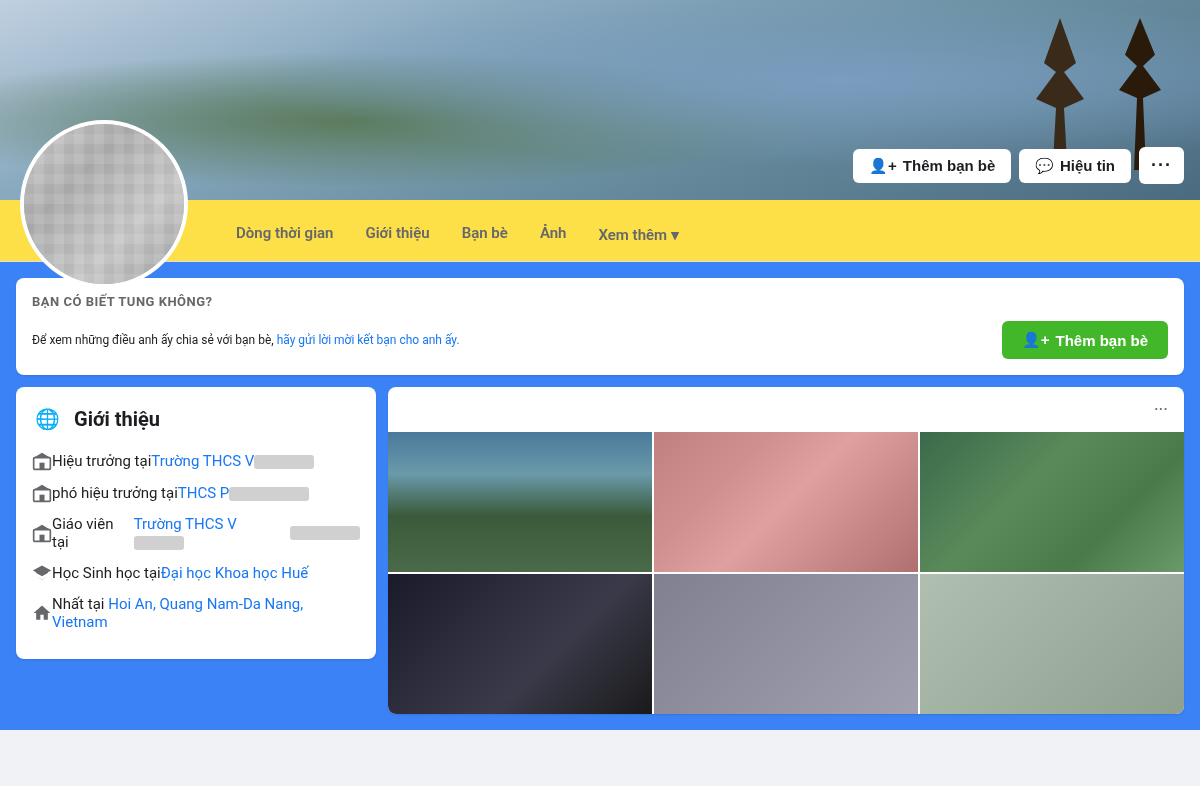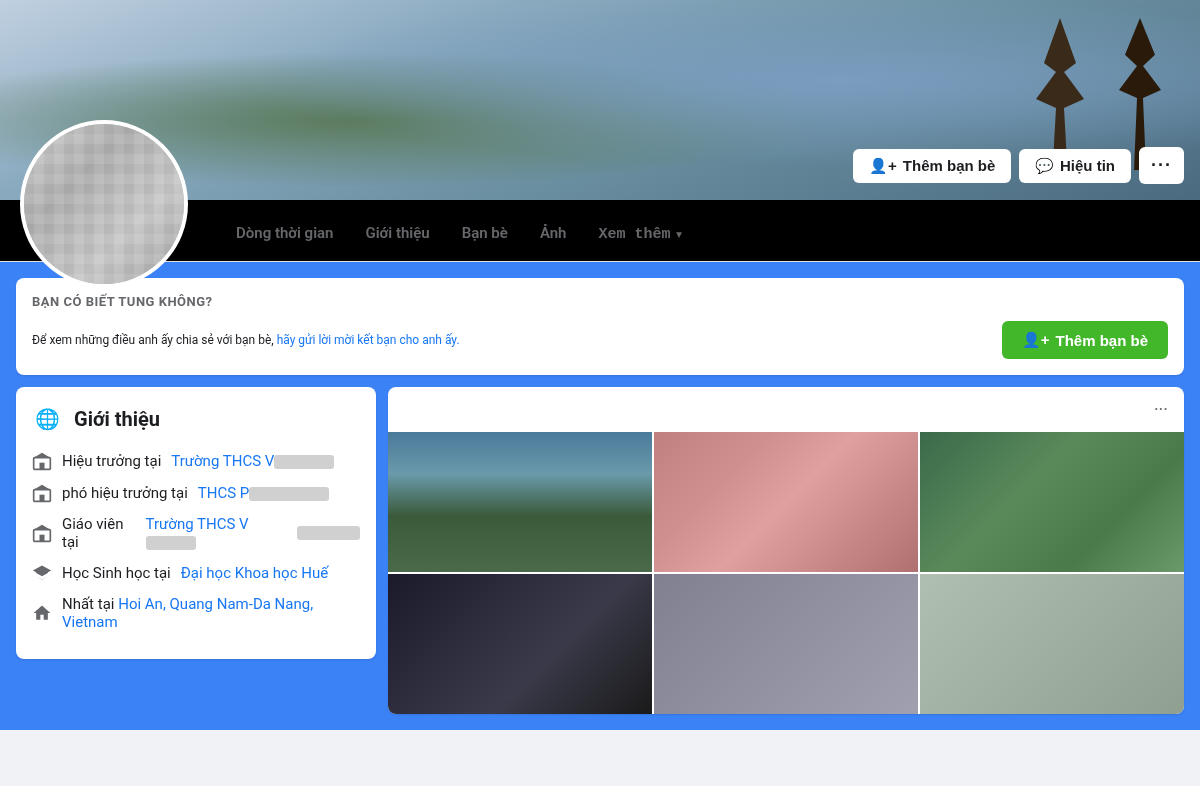--- a/index.html
+++ b/index.html
@@ -123,42 +123,41 @@
       background: 
         repeating-linear-gradient(0deg, rgba(255,255,255,0.1) 0px, rgba(255,255,255,0.1) 10px, transparent 10px, transparent 20px),
         repeating-linear-gradient(90deg, rgba(0,0,0,0.05) 0px, rgba(0,0,0,0.05) 10px, transparent 10px, transparent 20px);
     }
 
     
     .profile-nav {
       display: flex;
       padding-left: 220px;
       padding-top: 8px;
-      background: #000000;
+      background: #fde047;
     }
     .nav-tab {
       padding: 16px 16px;
       font-size: 15px;
       font-weight: 600;
       color: #65676b;
       cursor: pointer;
       border-bottom: 3px solid transparent;
       white-space: nowrap;
       text-decoration: none;
     }
     .nav-tab-more {
       display: flex;
       align-items: center;
       gap: 4px;
       padding: 16px 16px;
       font-size: 15px;
       font-weight: 600;
       color: #65676b;
       cursor: pointer;
-      font-family: Liberation Mono, monospace;
     }
 
     
     .main-content {
       background: #3b82f6;
       padding: 16px;
       display: flex;
       flex-direction: column;
       gap: 12px;
     }
@@ -238,21 +237,20 @@
       font-size: 20px;
     }
     .intro-title {
       font-size: 20px;
       font-weight: 700;
       color: #1c1e21;
     }
     .intro-item {
       display: flex;
       align-items: center;
-      gap: 10px;
       margin-bottom: 12px;
       font-size: 15px;
       color: #1c1e21;
     }
     .intro-icon {
       width: 20px;
       height: 20px;
       flex-shrink: 0;
       display: flex;
       align-items: center;

